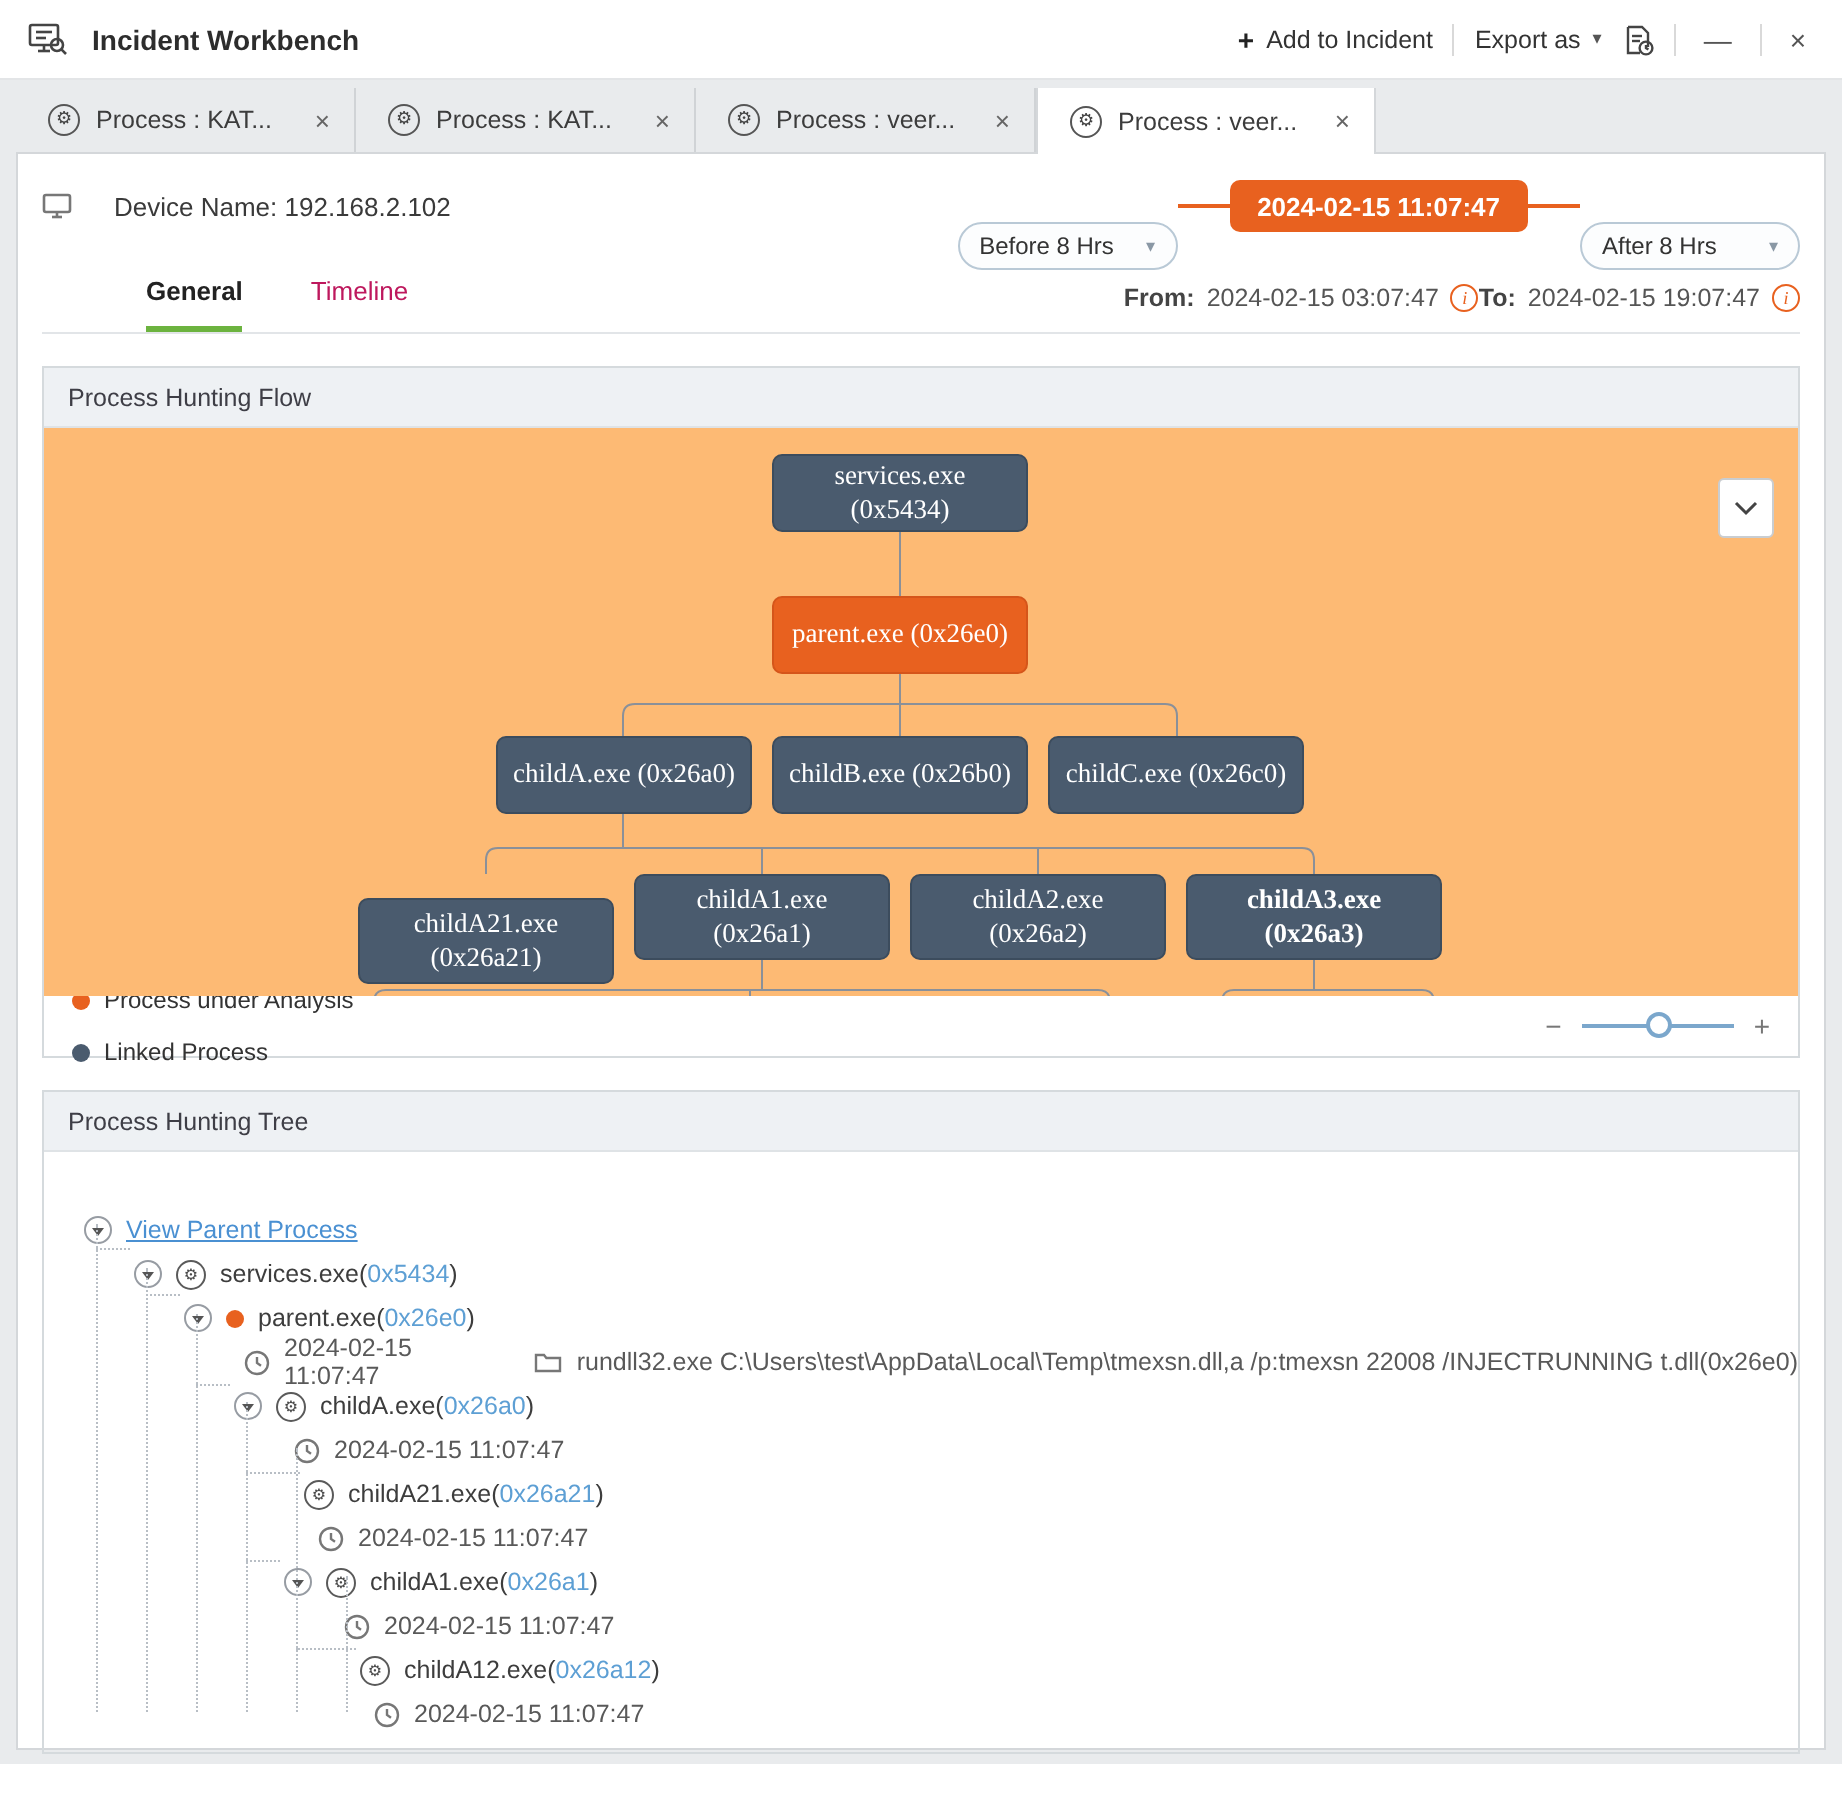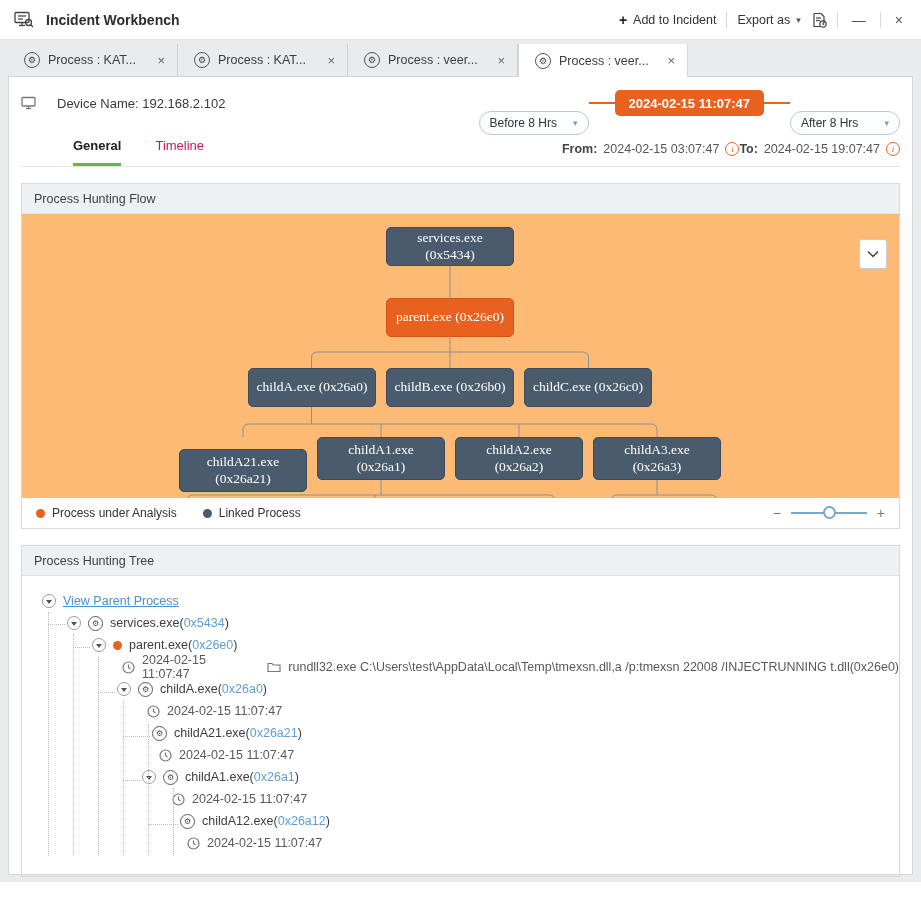--- a/index.html
+++ b/index.html
@@ -76,38 +76,38 @@
   .fnode.analysis { background:#e8611f; border:1px solid #d5551a; }
   .h39 { height:39px; } .h43 { height:43px; }
   .n-services { left:364px; top:13px; }
   .n-parent  { left:364px; top:84px; }
   .n-childA  { left:226px; top:154px; }
   .n-childB  { left:364px; top:154px; }
   .n-childC  { left:502px; top:154px; }
   .n-childA21{ left:157px; top:235px; }
   .n-childA1 { left:295px; top:223px; }
   .n-childA2 { left:433px; top:223px; }
-  .n-childA3 { left:571px; top:223px; }
+  .n-childA3 { left:571px; top:223px;font-weight:bold; }
   .flow-collapse { position:absolute; top:25px; right:12px; width:28px; height:30px;
     background:#fff; border:1px solid #c9cdd1; border-radius:3px; display:flex;
     align-items:center; justify-content:center; cursor:pointer; }
 
   .flow-footer { height:30px; display:flex; align-items:center; justify-content:space-between;
     padding:0 14px; background:#fff; }
-  .legend { display:flex; align-items:flex-start; gap:26px; }
+  .legend { display:flex; align-items:flex-start; gap:12px;flex-direction:column; }
   .legend-item { display:flex; align-items:center; gap:7px; font-size:12px; color:#333; }
   .ldot { width:9px; height:9px; border-radius:50%; display:inline-block; }
   .zoomctl { display:flex; align-items:center; gap:10px; }
   .zbtn { background:none; border:none; font-size:14px; color:#777; cursor:pointer; }
   .ztrack { position:relative; width:76px; height:2px; background:#7ba7cc; }
   .zhandle { position:absolute; top:-6px; left:32px; width:13px; height:13px; background:#fff;
     border:2px solid #7ba7cc; border-radius:50%; cursor:grab; }
 
   
-  .tree-body { position:relative; height:300px; overflow:hidden; padding-top:14px; }
+  .tree-body { position:relative; height:300px; overflow:hidden; padding-top:28px; }
   .vline { position:absolute; width:0; border-left:1px dotted #b8bec5; }
   .hstub { position:absolute; height:0; border-top:1px dotted #b8bec5; }
   .trow { display:flex; align-items:center; gap:7px; height:22px; font-size:12.5px; color:#3d3d3d; }
   .expander { width:14px; height:14px; border:1px solid #979ca3; border-radius:50%; background:#fff;
     display:inline-flex; align-items:center; justify-content:center; flex:none; cursor:pointer; }
   .tri { width:0; height:0; border-left:3.5px solid transparent; border-right:3.5px solid transparent;
     border-top:4px solid #555; margin-top:1px; }
   .gear-sm { width:15px; height:15px; border:1px solid #5a5a5a; border-radius:50%;
     display:inline-flex; align-items:center; justify-content:center; font-size:8px; color:#4a4a4a;
     flex:none; font-family:"DejaVu Sans",sans-serif; }

